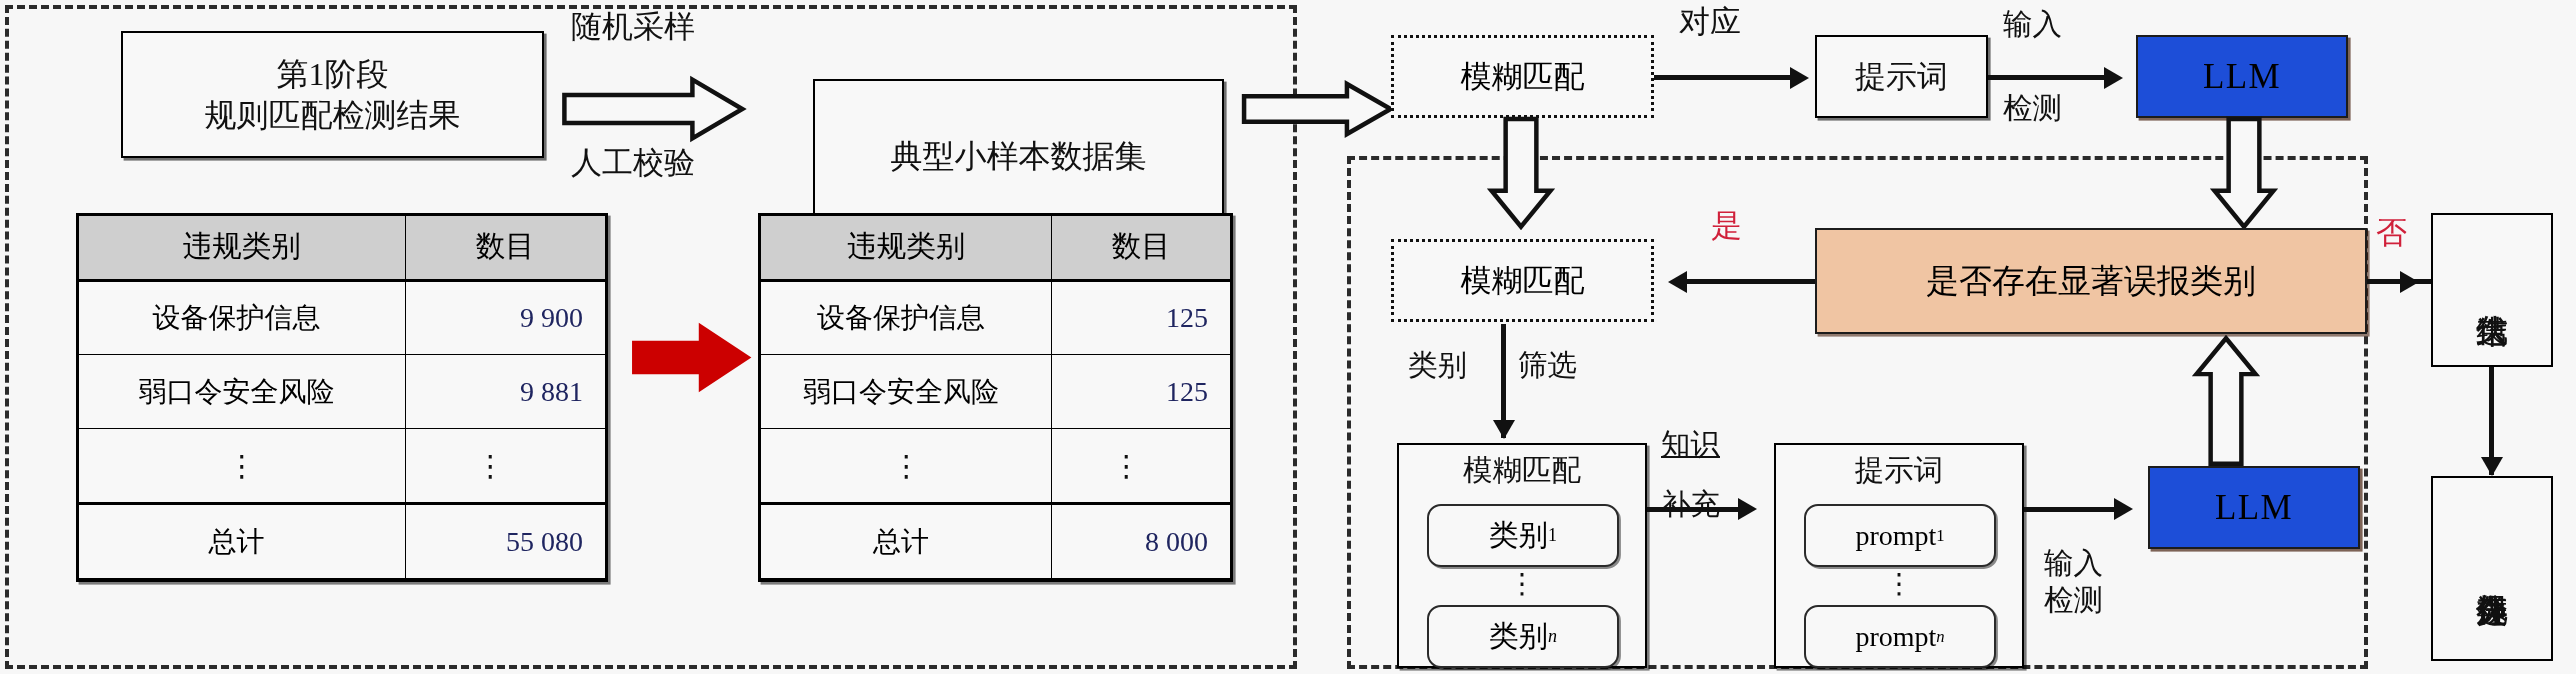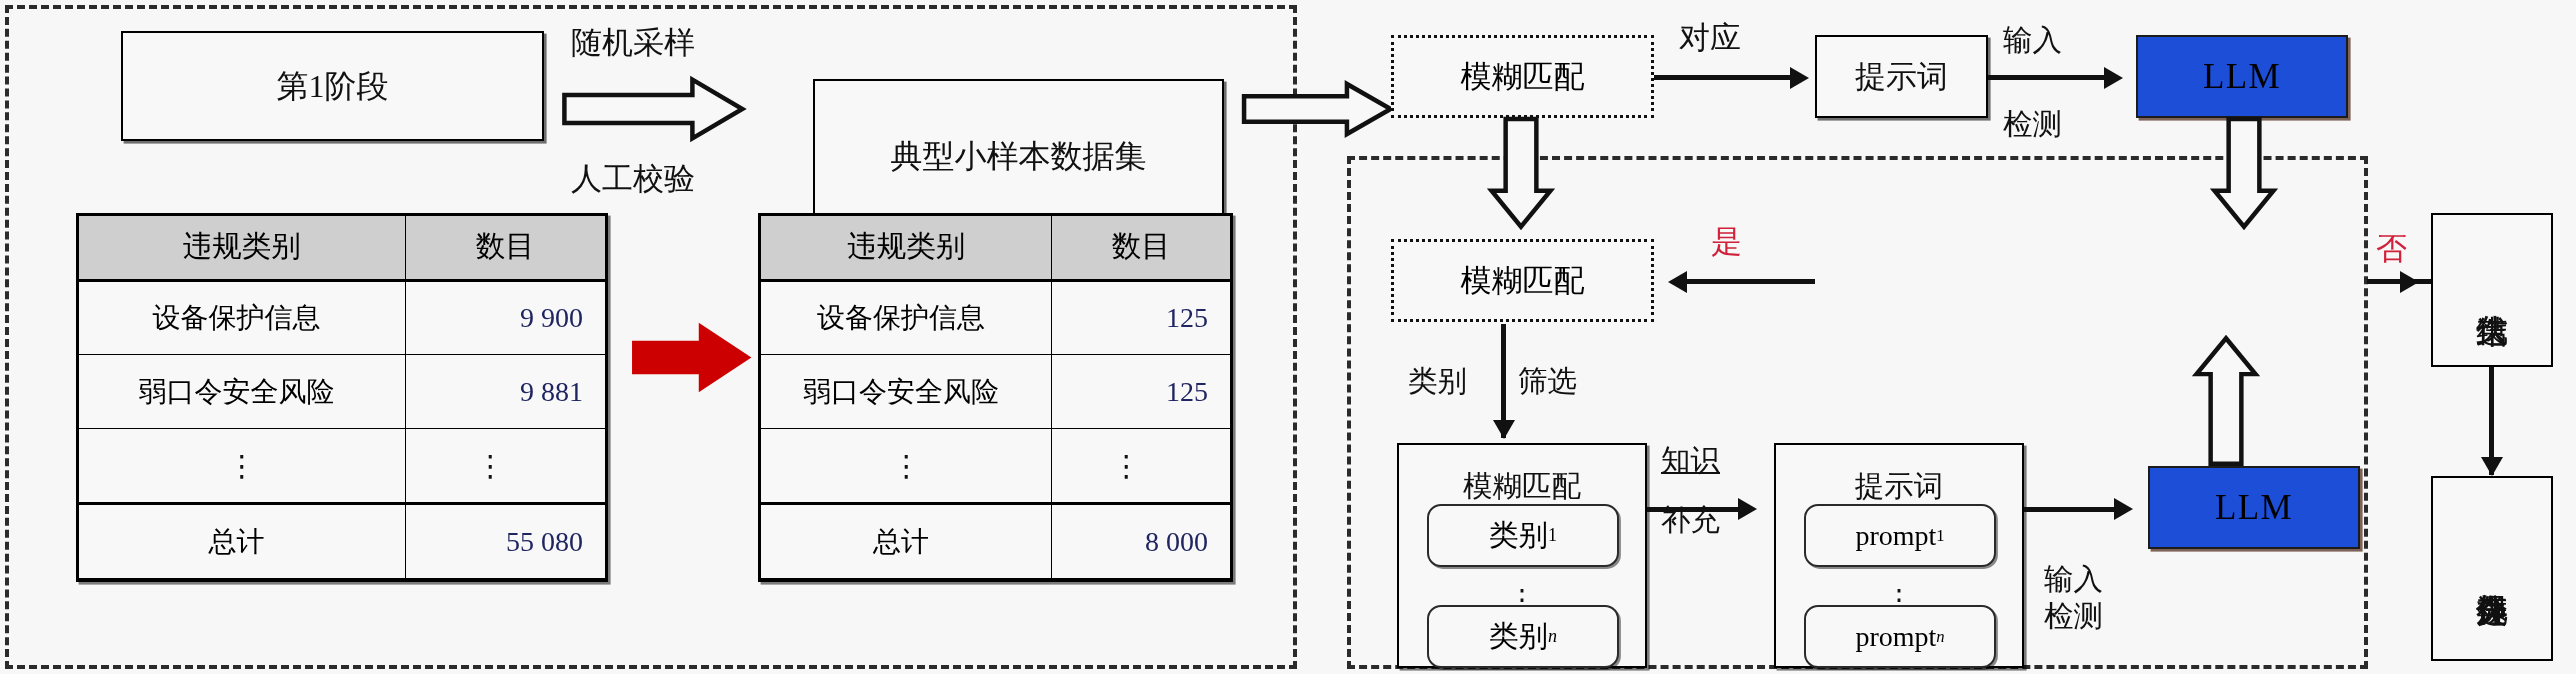--- a/index.html
+++ b/index.html
@@ -17,21 +17,21 @@
   .box-dotted{border:3.2px dotted #111;background:#f8f8f8;display:flex;align-items:center;justify-content:center;text-align:center;}
   .llm{background:#1d4ed8;border:2.6px solid #1c1c1c;box-shadow:2.6px 2.6px 0 rgba(60,20,0,.65);
        display:flex;align-items:center;justify-content:center;letter-spacing:1.3px;}
   .decision{background:#f0c5a3;border:2.6px solid #1c1c1c;box-shadow:2.6px 2.6px 0 rgba(60,20,0,.55);
        display:flex;align-items:center;justify-content:center;}
   .rounded{border:2.6px solid #2a2a2a;border-radius:14px;background:#f8f8f8;display:flex;align-items:center;
        justify-content:center;box-shadow:1.9px 1.9px 0 rgba(0,0,0,.45);}
   .group-box{border:2.6px solid #000;background:#f8f8f8;}
 
   
-  .t{position:absolute;white-space:nowrap;color:#111;margin-top:16px;}
+  .t{position:absolute;white-space:nowrap;color:#111;}
   .vert{writing-mode:vertical-rl;text-orientation:upright;line-height:1.1;}
   .red{color:#d0203a;}
 
   
   .tbl{border-collapse:collapse;width:100%;height:100%;background:#f8f8f8;}
   .tbl th{background:#cfcfcf;border:1.9px solid #000;border-bottom:3.2px solid #000;font-weight:normal;}
   .tbl td{border-left:1.9px solid #000;border-right:1.9px solid #000;border-top:1.3px solid #000;border-bottom:1.3px solid #000;}
   .tbl tr:last-child td{border-bottom:2.6px solid #000;border-top:3.2px solid #000;}
   .tbl .cat{text-align:center;padding-right:11.5px;}
   .tbl .num{text-align:right;padding-right:22px;color:#1f2560;}
@@ -50,22 +50,23 @@
 </style>
 </head>
 <body>
 
 <div id="canvas">
 
   <div class="abs panel-dash" style="left:5.1px;top:5.1px;width:1292px;height:664px;"></div>
 
   <div class="abs panel-dash" style="left:1347px;top:156px;width:1021px;height:513px;"></div>
 
-  <div class="abs box shadow" style="left:121px;top:31px;width:423px;height:110px;flex-direction:column;font-size:32px;">
+  <div class="abs box shadow" style="left:121px;top:31px;width:423px;height:127px;flex-direction:column;font-size:32px;">
     <div>第1阶段</div>
+    <div>规则匹配检测结果</div>
   </div>
 
   <div class="abs" style="left:564px;top:77px;width:180px;height:64px;">
     <svg width="180" height="64" viewBox="0 0 280 100">
       <polygon points="0,28 200,28 200,4 278,50 200,96 200,72 0,72" fill="#f8f8f8" stroke="#111" stroke-width="7" stroke-linejoin="miter"></polygon>
     </svg>
   </div>
   <div class="t" style="left:571px;top:6.4px;font-size:31px;">随机采样</div>
   <div class="t" style="left:571px;top:142px;font-size:31px;">人工校验</div>
 
@@ -173,20 +174,23 @@
   </div>
 
   <div class="abs box-dotted" style="left:1391px;top:239px;width:263px;height:83px;font-size:31px;">
     <span>模糊匹配</span>
   </div>
 
   <div class="hline" style="left:1687px;top:279px;width:128px;"></div>
   <div class="atri-l" style="left:1668px;top:271px;"></div>
   <div class="t red" style="left:1711px;top:205px;font-size:31px;">是</div>
 
+  <div class="abs decision" style="left:1815px;top:228px;width:552px;height:106px;font-size:33px;">
+    <span>是否存在显著误报类别</span>
+  </div>
 
   <div class="hline" style="left:2367px;top:279px;width:71px;"></div>
   <div class="atri-r" style="left:2400px;top:271px;"></div>
   <div class="t red" style="left:2376px;top:212px;font-size:31px;">否</div>
 
   <div class="abs box" style="left:2431px;top:213px;width:122px;height:154px;font-size:32px;">
     <span class="vert">结束迭代</span>
   </div>
 
   <div class="vline" style="left:2489px;top:367px;height:108px;"></div>

